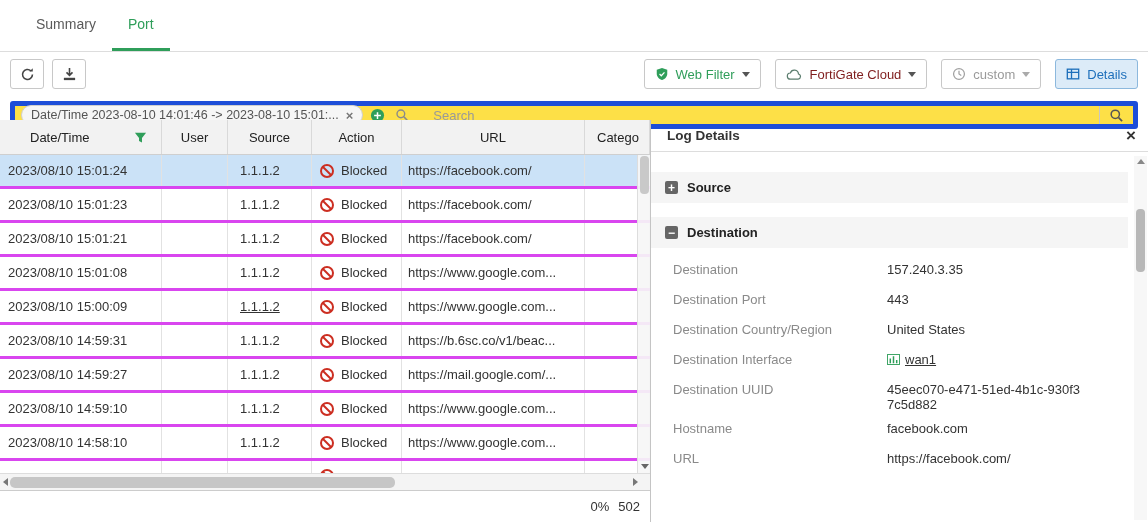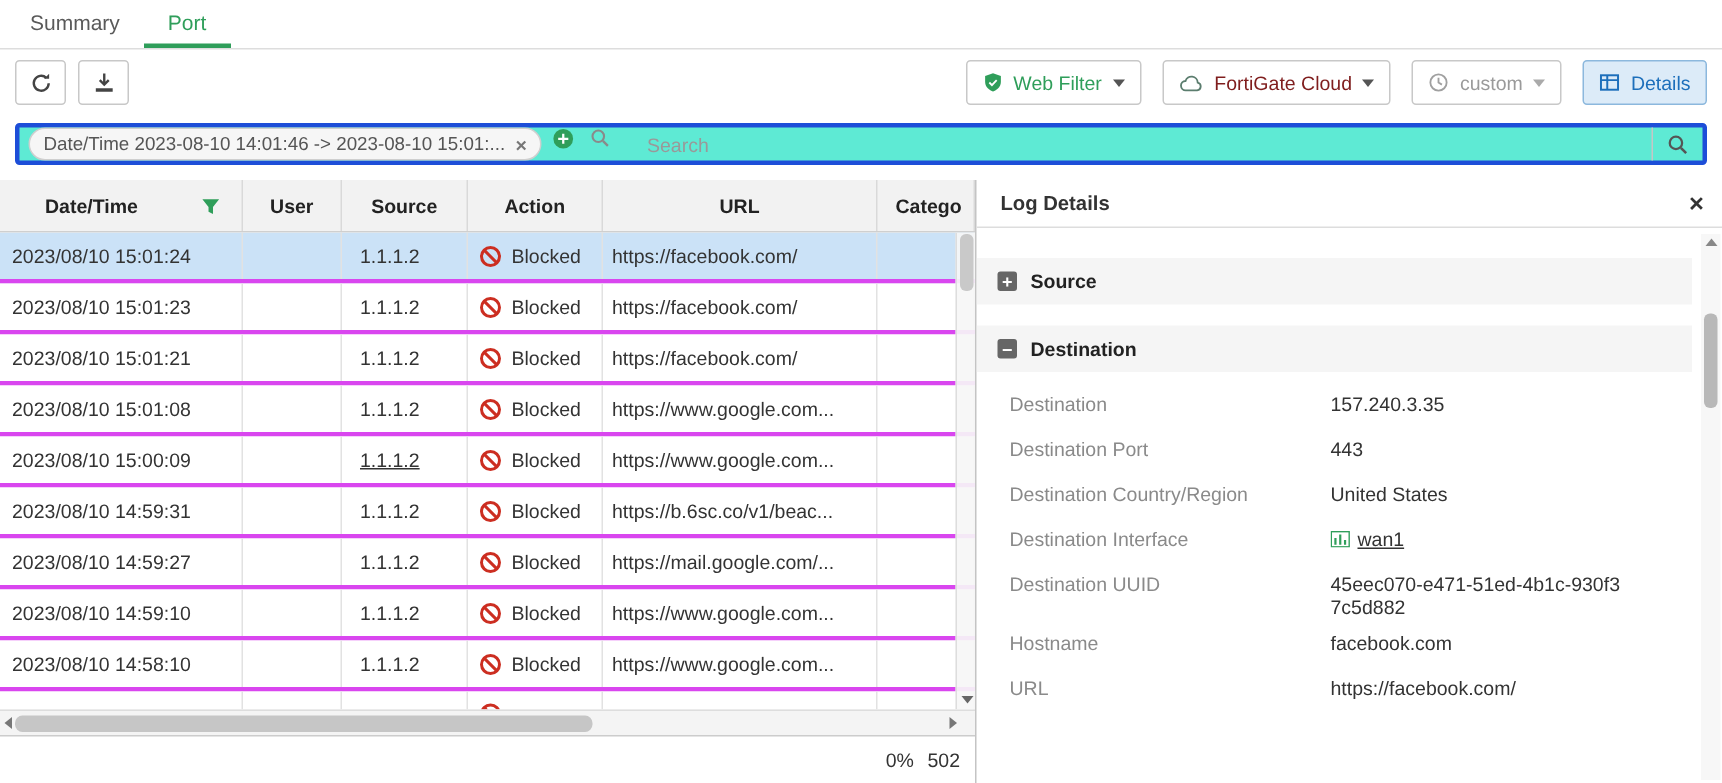--- a/index.html
+++ b/index.html
@@ -4,55 +4,55 @@
 <style>
   :root{
     --green:#2f9e5a; --red:#cc2e21; --selblue:#cbe2f7; --dblue:#1d6fbb;
     --bd:#cccccc; --bd-lt:#e4e4e4; --txt:#333; --txt-gray:#8a8a8a;
   }
   *{box-sizing:border-box;margin:0;padding:0}
   body{font-family:"Liberation Sans","DejaVu Sans",sans-serif;font-size:13px;color:var(--txt);background:#fff}
   .page{position:relative;width:1148px;height:522px;background:#fff;overflow:hidden;border:0}
 
   
-  .tabbar{height:33px;display:flex;align-items:stretch;border-bottom:1px solid #ddd;padding-left:4px}
+  .tabbar{height:52px;display:flex;align-items:stretch;border-bottom:1px solid #ddd;padding-left:20px}
   .tab{display:flex;align-items:center;padding:0 16px;color:#5a5a5a;font-size:14px;cursor:pointer;border-bottom:3px solid transparent}
   .tab.active{color:var(--green);border-bottom-color:var(--green)}
 
   
   .toolbar{height:44px;display:flex;align-items:center;padding:0 10px}
   .iconbtn{width:34px;height:30px;border:1px solid #c8c8c8;border-radius:3px;background:#fff;display:flex;align-items:center;justify-content:center;margin-right:8px;cursor:pointer}
   .tb-right{margin-left:auto;display:flex;align-items:flex-end;gap:14px}
   .dd{height:30px;border:1px solid #c8c8c8;border-radius:3px;background:#fff;display:flex;align-items:center;gap:7px;padding:0 10px;cursor:pointer;white-space:nowrap}
   .dd .lbl-green{color:var(--green)}
   .dd .lbl-dark{color:#7f1d1d}
   .dd .lbl-gray{color:#9a9a9a}
   .dd.selected{background:#dcebf8;border-color:#8cb8dd;color:var(--dblue)}
   .caret{width:0;height:0;border-left:4px solid transparent;border-right:4px solid transparent;border-top:5px solid #555}
   .caret.gray{border-top-color:#aaa}
 
   
   .searchrow{height:40px;padding:5px 10px 7px}
-  .searchbox{height:28px;border:3px solid #1d4ed8;border-radius:3px;display:flex;background:#5eead4}
+  .searchbox{height:28px;border:5px solid #1d4ed8;border-radius:3px;display:flex;align-items:center;background:#fde047}
   .pill{display:flex;align-items:center;gap:7px;background:#f6f6f6;border:1px solid #cfcfcf;border-radius:12px;padding:2px 9px;margin-left:6px;color:#555;font-size:12.5px;white-space:nowrap}
   .pill .x{color:#777;font-weight:bold;font-size:13px;cursor:pointer;line-height:1}
   .plus{margin-left:7px;display:flex;cursor:pointer}
   .srch-ic{margin-left:10px;display:flex}
   .searchbox input{flex:1;border:0;outline:0;font:inherit;color:#333;margin-left:24px;background:transparent}
   .searchbox input::placeholder{color:#999}
   .srchbtn{width:34px;height:100%;border-left:1px solid #c6c6c6;display:flex;align-items:center;justify-content:center;cursor:pointer}
 
   
   .content{position:absolute;top:120px;left:0;right:0;bottom:0;display:flex}
   .left{width:650px;display:flex;flex-direction:column}
   .right{flex:1;border-left:1px solid #c4c4c4;position:relative;display:flex;flex-direction:column;overflow:hidden}
 
   
   .thead{height:35px;display:flex;background:#f2f2f2;border-bottom:1px solid #cfcfcf}
-  .th{display:flex;align-items:center;justify-content:center;border-right:1px solid #d9d9d9;font-weight:700;color:#222;overflow:hidden;cursor:pointer;white-space:nowrap}
+  .th{display:flex;align-items:center;justify-content:center;border-right:1px solid #d9d9d9;font-weight:400;color:#222;overflow:hidden;cursor:pointer;white-space:nowrap}
   .th.c-dt{justify-content:space-between;padding:0 14px 0 30px}
   .th.c-cat{justify-content:flex-start;padding-left:12px}
   .c-dt{width:162px}.c-user{width:66px}.c-src{width:84px}.c-act{width:90px}.c-url{width:183px}.c-cat{flex:1}
   .rows{height:318px;overflow:hidden;position:relative}
   .tr{height:34px;display:flex;border-bottom:3px solid #d946ef;cursor:pointer;background:#fff}
   .tr.selected{background:var(--selblue)}
   .td{display:flex;align-items:center;border-right:1px solid #e2e2e2;overflow:hidden;white-space:nowrap}
   .td.c-dt{padding-left:8px}
   .td.c-src{padding-left:12px}
   .td.c-act{padding-left:8px;gap:7px}

